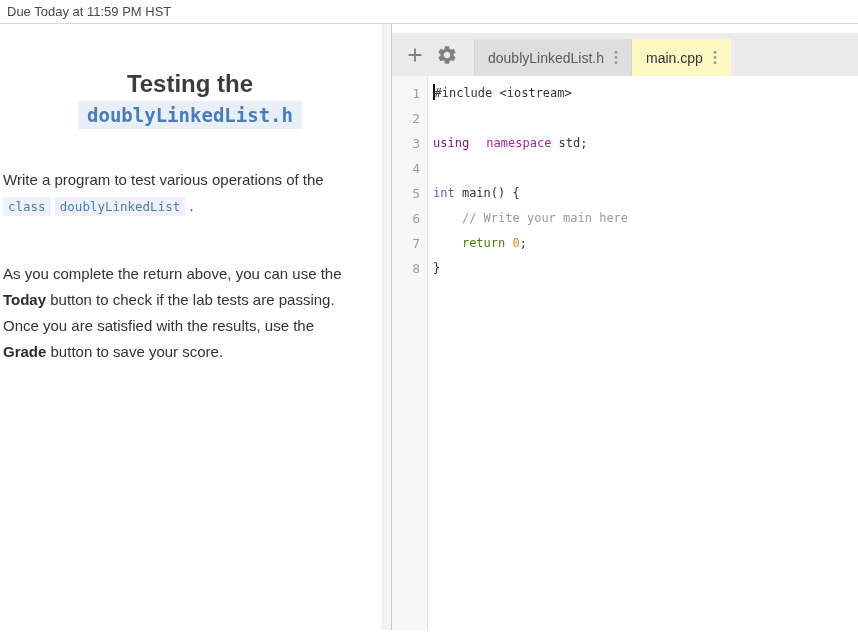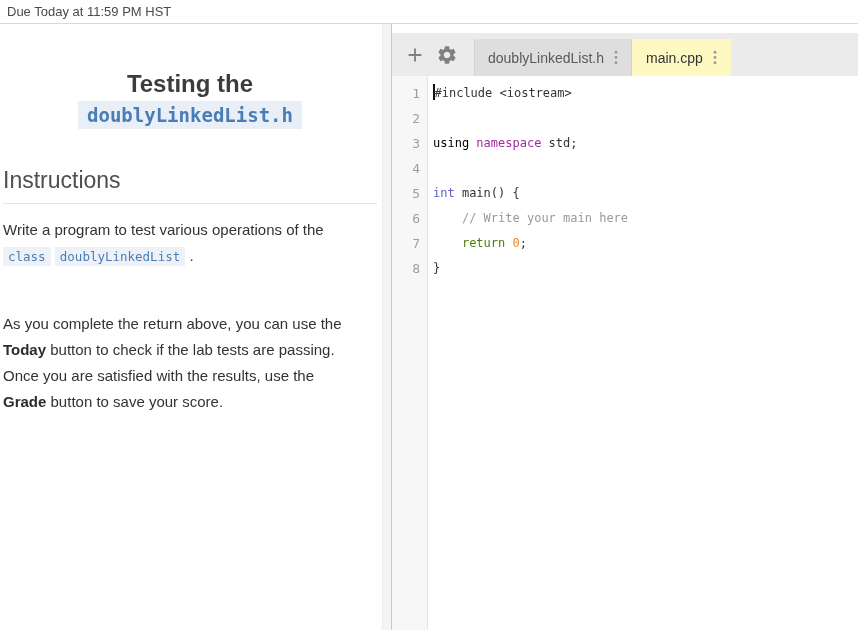--- a/index.html
+++ b/index.html
@@ -75,21 +75,20 @@
 <div class="main">
 
   <div class="left-panel">
     <div class="left-inner">
       <h1 class="lab-title">Testing the</h1>
       <div class="lab-title-code-row">
         <code class="lab-title-code">doublyLinkedList.h</code>
       </div>
       <div id="sections">
           <div class="section">
-            <h2 class="section-heading">Instructions</h2>
             <p class="section-body"><span>Write a program to test various operations of the </span><code class="inline-code">class</code><span> </span><code class="inline-code">doublyLinkedList</code><span> .</span></p>
           </div>
           <div class="section">
             <p class="section-body"><span>As you complete the return above, you can use the </span><strong>Today</strong><span> button to check if the lab tests are passing. Once you are satisfied with the results, use the </span><strong>Grade</strong><span> button to save your score.</span></p>
           </div>
         </div>
     </div>
     <div class="panel-scroll-track"></div>
   </div>
 
@@ -139,21 +138,21 @@
           <span class="gutter-num">3</span>
           <span class="gutter-num">4</span>
           <span class="gutter-num">5</span>
           <span class="gutter-num">6</span>
           <span class="gutter-num">7</span>
           <span class="gutter-num">8</span>
         </div>
       <div class="code-area" id="code-area">
           <div class="code-line"><span class="caret"></span><span style="color: rgb(51, 51, 51);">#include &lt;iostream&gt;</span></div>
           <div class="code-line"></div>
-          <div class="code-line"><span style="color: #000000;">using</span><span style="color: rgb(51, 51, 51);"> </span><span style="color: rgb(166, 38, 164);">namespace</span><span style="color: rgb(51, 51, 51);"> std;</span></div>
+          <div class="code-line"><span style="color: #701a75;">using</span><span style="color: rgb(51, 51, 51);"> </span><span style="color: rgb(166, 38, 164); margin-left: 10px;">namespace</span><span style="color: rgb(51, 51, 51);"> std;</span></div>
           <div class="code-line"></div>
           <div class="code-line"><span style="color: rgb(91, 95, 199);">int</span><span style="color: rgb(51, 51, 51);"> main() {</span></div>
           <div class="code-line"><span style="color: rgb(51, 51, 51);">    </span><span style="color: rgb(154, 154, 154);">// Write your main here</span></div>
           <div class="code-line"><span style="color: rgb(51, 51, 51);">    </span><span style="color: #4d7c0f;">return</span><span style="color: rgb(51, 51, 51);"> </span><span style="color: rgb(232, 136, 28);">0</span><span style="color: rgb(51, 51, 51);">;</span></div>
           <div class="code-line"><span style="color: rgb(51, 51, 51);">}</span></div>
         </div>
     </div>
   </div>
 
 </div>

